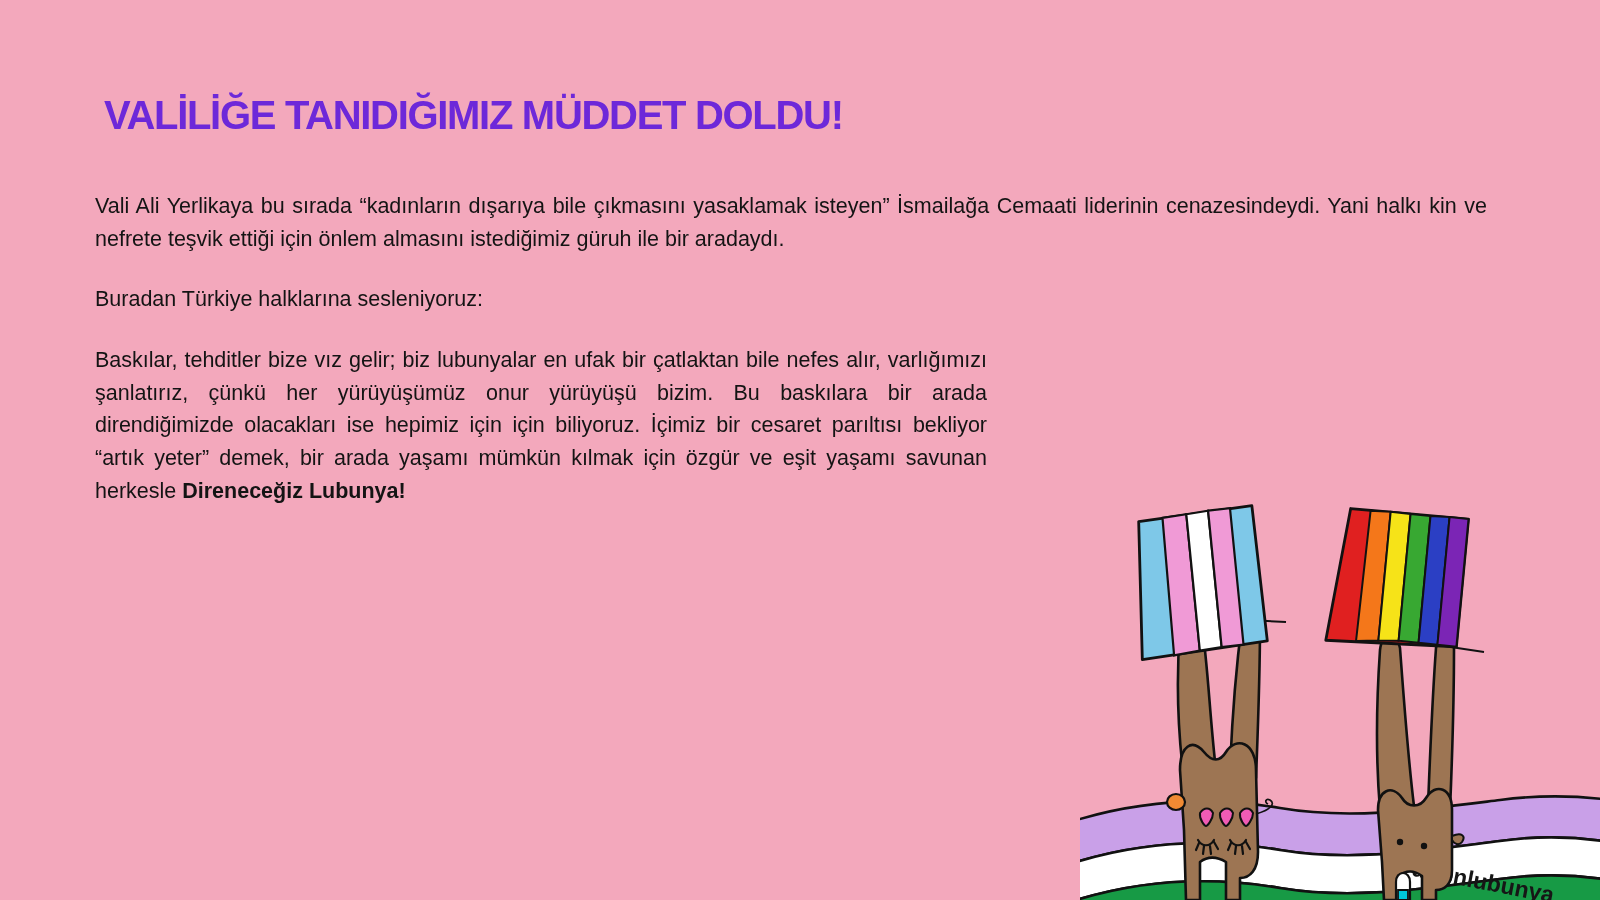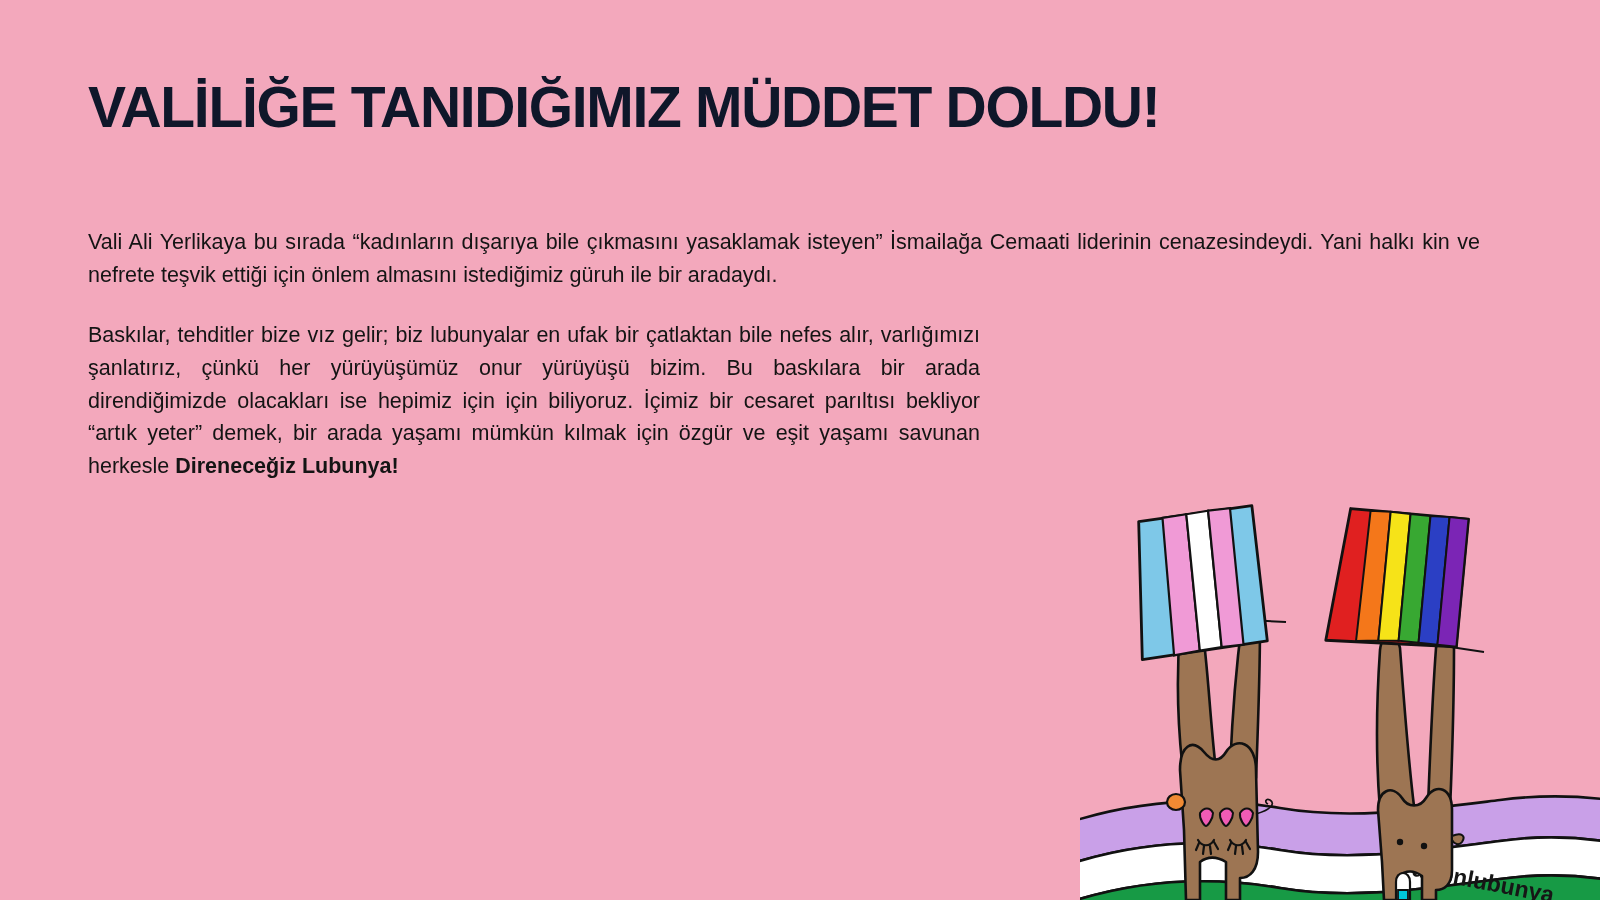--- a/index.html
+++ b/index.html
@@ -28,34 +28,33 @@
     left: 88px;
     top: 0;
     width: 1392px;
     height: 900px;
   }
   .headline {
     position: absolute;
     left: 0;
     top: 78px;
     width: 1330px;
-    margin: 0;
-    font-size: 57px;
+    margin: 16px;
+    font-size: 40px;
     line-height: 1.05;
     font-weight: 800;
     letter-spacing: -1.3px;
-    color: #0f172a;
+    color: #6d28d9;
     white-space: nowrap;
   }
   .body-block {
     position: absolute;
-    left: 0;
+    left: 7px;
     top: 190px;
     width: 1392px;
-    margin-top: 36px;
   }
   p.para {
     margin: 0 0 28px 0;
     font-size: 21.5px;
     line-height: 1.52;
     color: #141414;
     text-align: justify;
     text-justify: inter-word;
     font-weight: 400;
   }
@@ -98,20 +97,21 @@
   <div class="content">
 
     <h1 class="headline">VALİLİĞE TANIDIĞIMIZ MÜDDET DOLDU!</h1>
 
     <div class="body-block">
 
       <p class="para">Vali Ali Yerlikaya bu sırada “kadınların dışarıya bile çıkmasını yasaklamak isteyen” İsmailağa Cemaati liderinin cenazesindeydi. Yani halkı kin ve nefrete teşvik ettiği için önlem almasını istediğimiz güruh ile bir aradaydı.</p>
 
 
 
+      <p class="para nojustify">Buradan Türkiye halklarına sesleniyoruz:</p>
 
       <p class="para narrow"><span>Baskılar, tehditler bize vız gelir; biz lubunyalar en ufak bir çatlaktan bile nefes alır, varlığımızı şanlatırız, çünkü her yürüyüşümüz onur yürüyüşü bizim. Bu baskılara bir arada direndiğimizde olacakları ise hepimiz için için biliyoruz. İçimiz bir cesaret parıltısı bekliyor “artık yeter” demek, bir arada yaşamı mümkün kılmak için özgür ve eşit yaşamı savunan herkesle </span><span class="b">Direneceğiz Lubunya!</span></p>
 
     </div>
   </div>
 
   <div class="illustration">
     <svg viewBox="0 0 520 430" xmlns="http://www.w3.org/2000/svg">
       <defs>
         <clipPath id="clipAll">

